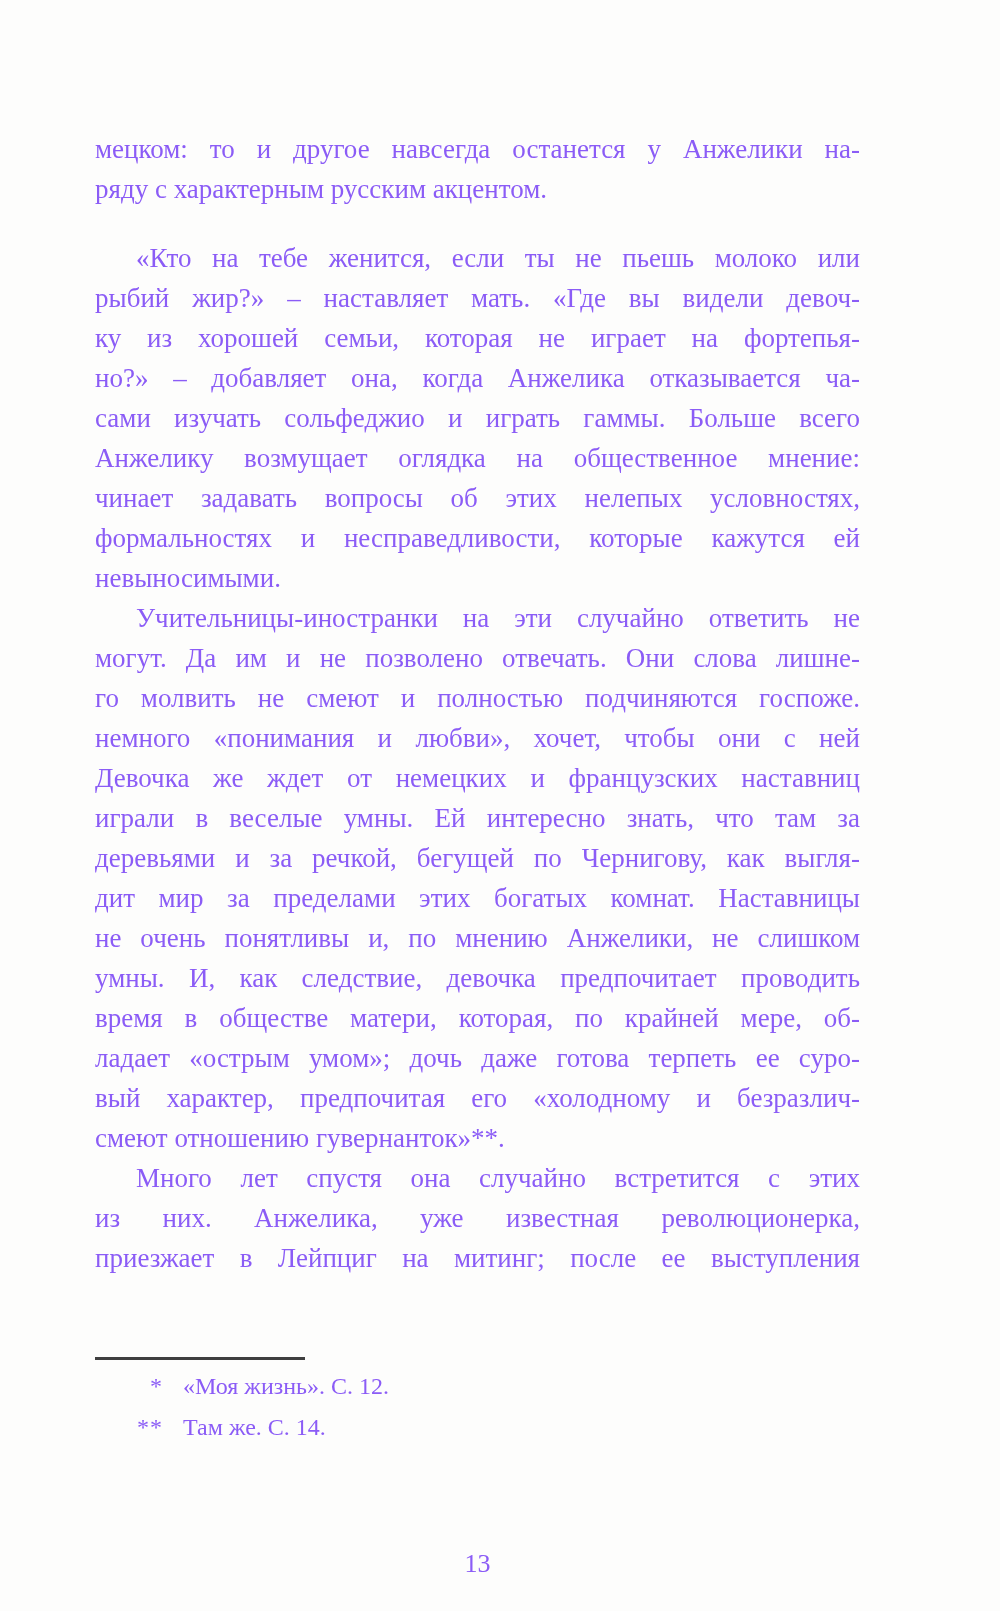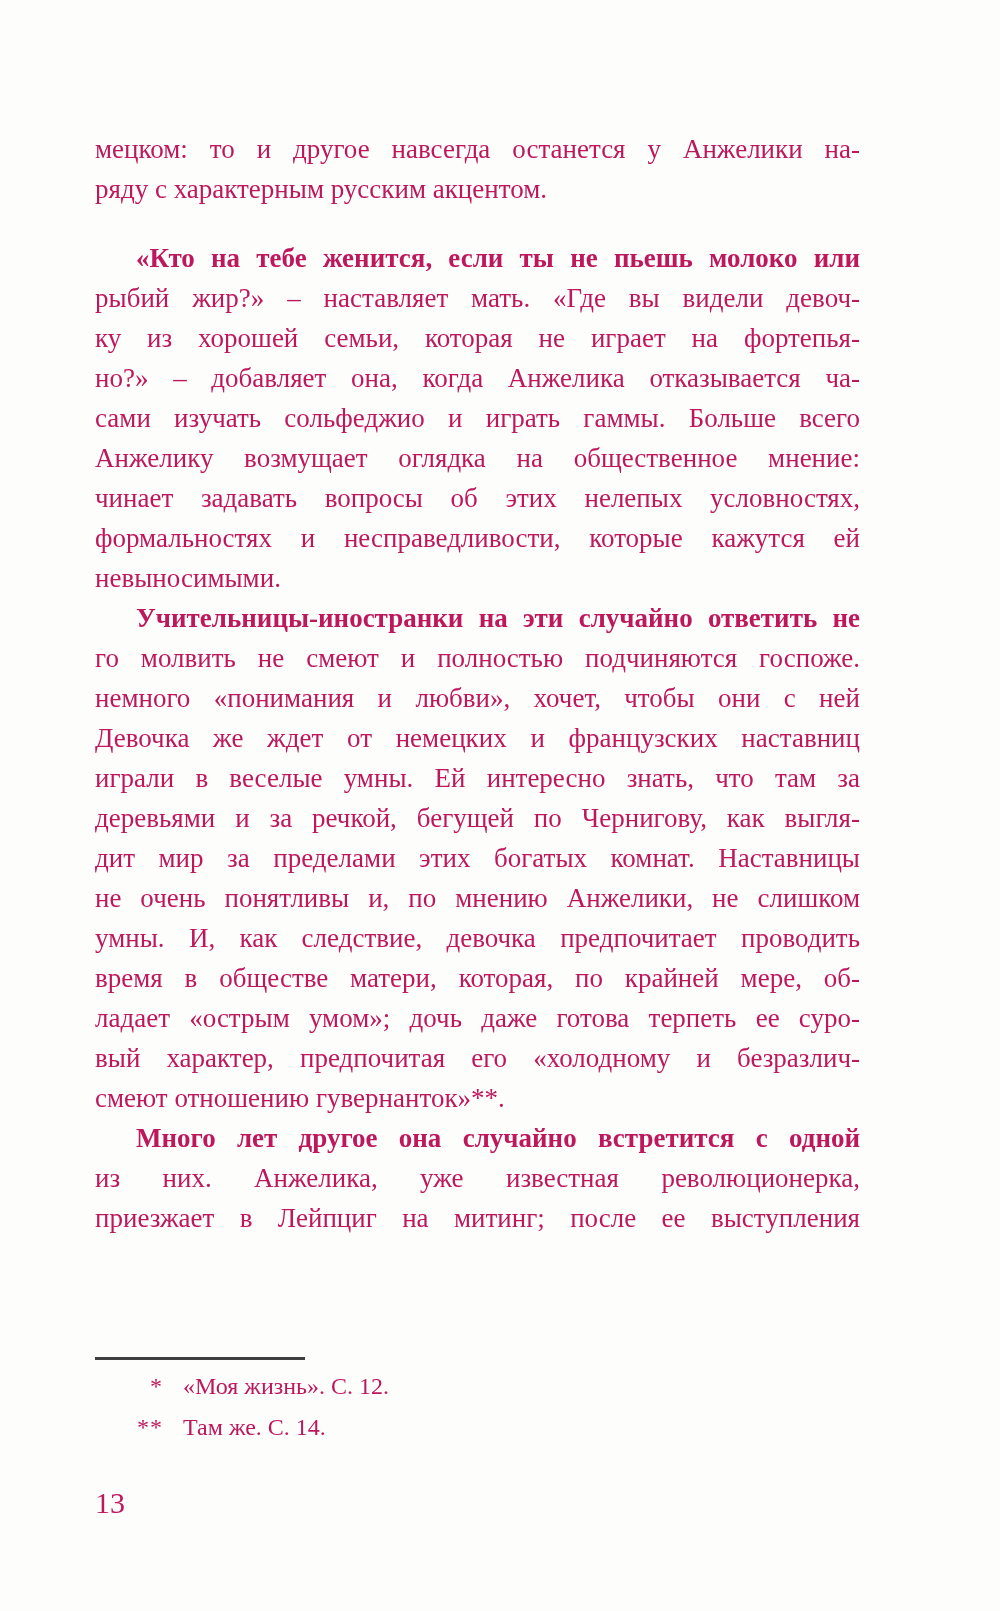--- a/index.html
+++ b/index.html
@@ -6,42 +6,42 @@
     margin: 0;
     padding: 0;
     background: #e8e8e6;
   }
   .page {
     position: relative;
     width: 1000px;
     height: 1611px;
     margin: 0 auto;
     background: #fdfdfc;
-    color: #be185d;
+    color: #8b5cf6;
     font-family: "Liberation Serif", "DejaVu Serif", serif;
     overflow: hidden;
   }
   .text-block {
     position: absolute;
     top: 129px;
     left: 95px;
     width: 765px;
     font-size: 27px;
     line-height: 40px;
   }
   .paragraph { margin: 0; padding: 0; }
   .paragraph.gap-before { margin-top: 29px; }
   .line {
     text-align: justify;
     text-align-last: justify;
     white-space: normal;
     height: 40px;
     overflow: visible;
   }
-  .line.indent { padding-left: 41px; font-weight: bold; }
+  .line.indent { padding-left: 41px; }
   .line.flush-left {
     text-align: center;
     text-align-last: left;
   }
   .footnote-rule {
     position: absolute;
     top: 1357px;
     left: 95px;
     width: 210px;
     height: 3px;
@@ -58,24 +58,25 @@
   .footnote { white-space: nowrap; }
   .fn-marker {
     display: inline-block;
     width: 68px;
     text-align: right;
     letter-spacing: 1px;
   }
   .fn-gap { display: inline-block; width: 20px; }
   .page-number {
     position: absolute;
-    top: 1483px;
+    top: 1544px;
     left: 95px;
     width: 765px;
-    font-size: 30px;
+    text-align: center;
+    font-size: 26px;
     line-height: 40px;
   }
 </style>
 </head>
 <body>
 
 <div class="page">
 
   <div class="text-block">
 
@@ -89,35 +90,36 @@
         <div class="line">ку из хорошей семьи, которая не играет на фортепья-</div>
         <div class="line">но?» – добавляет она, когда Анжелика отказывается ча-</div>
         <div class="line">сами изучать сольфеджио и играть гаммы. Больше всего</div>
         <div class="line">Анжелику возмущает оглядка на общественное мнение:</div>
         <div class="line">чинает задавать вопросы об этих нелепых условностях,</div>
         <div class="line">формальностях и несправедливости, которые кажутся ей</div>
         <div class="line flush-left">невыносимыми.</div>
       </div>
       <div class="paragraph">
         <div class="line indent">Учительницы-иностранки на эти случайно ответить не</div>
+        <div class="line">могут. Да им и не позволено отвечать. Они слова лишне-</div>
         <div class="line">го молвить не смеют и полностью подчиняются госпоже.</div>
         <div class="line">немного «понимания и любви», хочет, чтобы они с ней</div>
         <div class="line">Девочка же ждет от немецких и французских наставниц</div>
         <div class="line">играли в веселые умны. Ей интересно знать, что там за</div>
         <div class="line">деревьями и за речкой, бегущей по Чернигову, как выгля-</div>
         <div class="line">дит мир за пределами этих богатых комнат. Наставницы</div>
         <div class="line">не очень понятливы и, по мнению Анжелики, не слишком</div>
         <div class="line">умны. И, как следствие, девочка предпочитает проводить</div>
         <div class="line">время в обществе матери, которая, по крайней мере, об-</div>
         <div class="line">ладает «острым умом»; дочь даже готова терпеть ее суро-</div>
         <div class="line">вый характер, предпочитая его «холодному и безразлич-</div>
         <div class="line flush-left">смеют отношению гувернанток»**.</div>
       </div>
       <div class="paragraph">
-        <div class="line indent">Много лет другое она случайно встретится с одной</div>
+        <div class="line indent">Много лет спустя она случайно встретится с этих</div>
         <div class="line">из них. Анжелика, уже известная революционерка,</div>
         <div class="line">приезжает в Лейпциг на митинг; после ее выступления</div>
       </div>
     </div>
 
   <div class="footnote-rule"></div>
 
   <div class="footnotes">
     <div class="footnote">
       <span class="fn-marker">*</span><span class="fn-gap"></span><span>«Моя жизнь». С. 12.</span>

